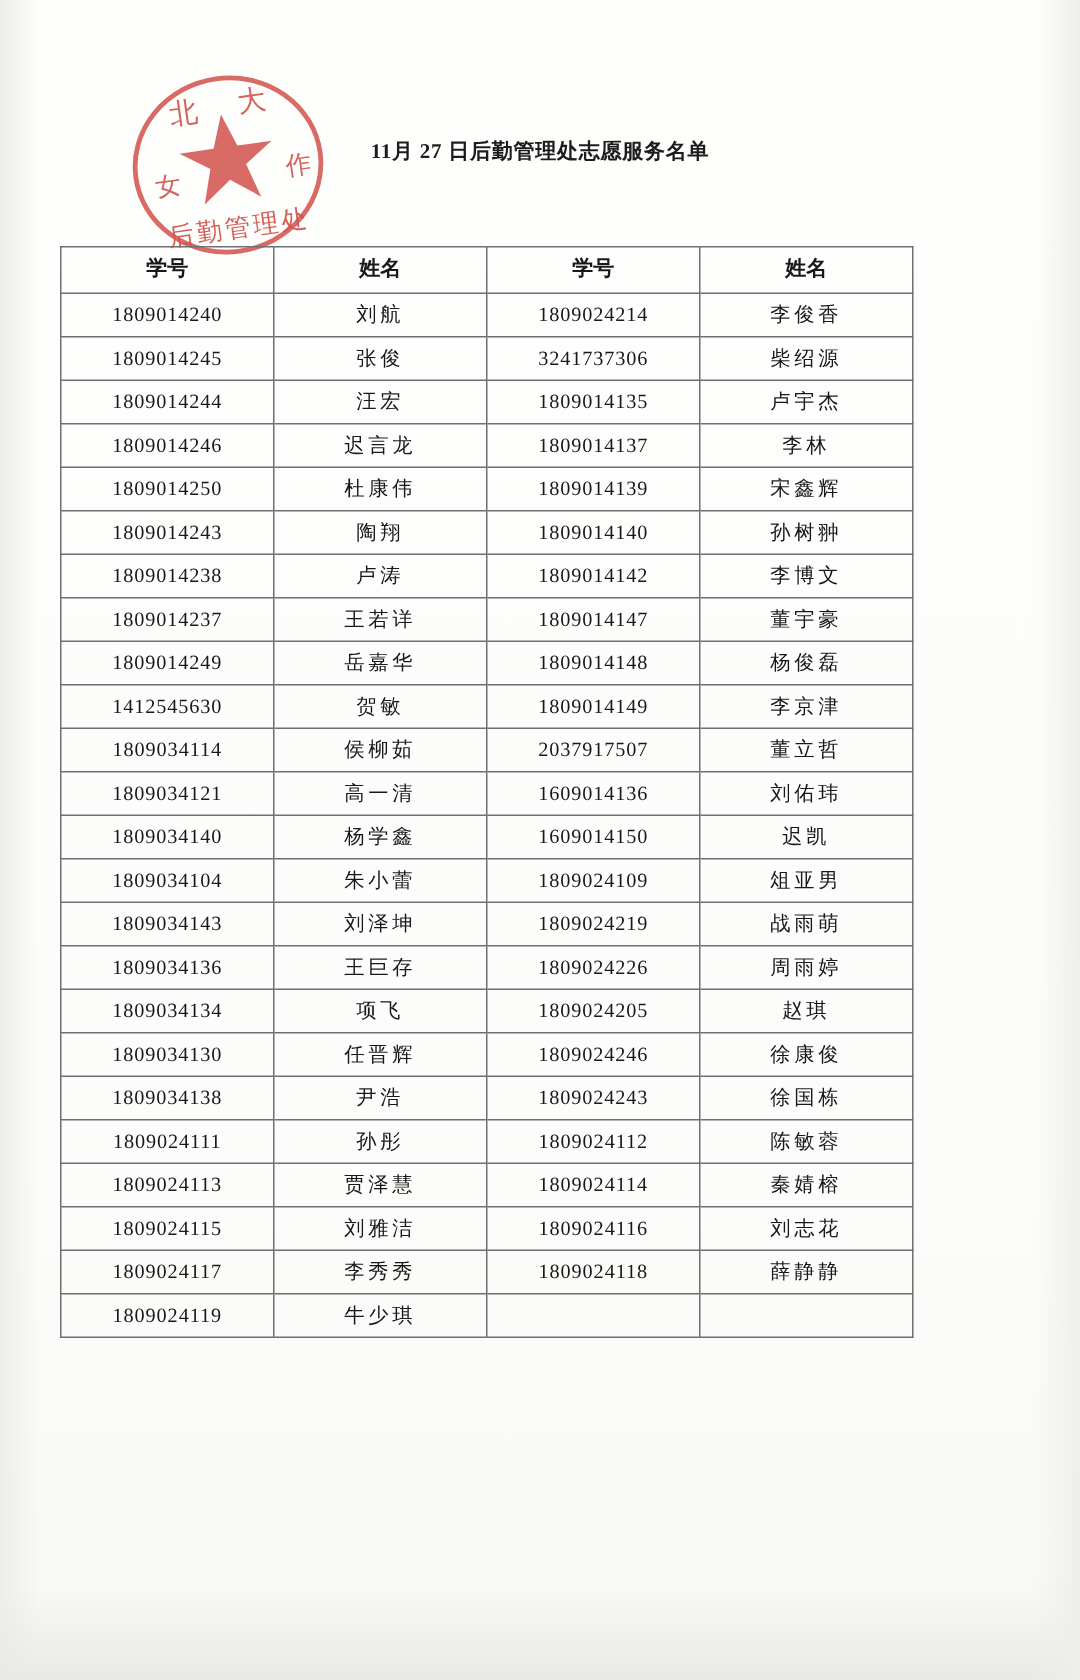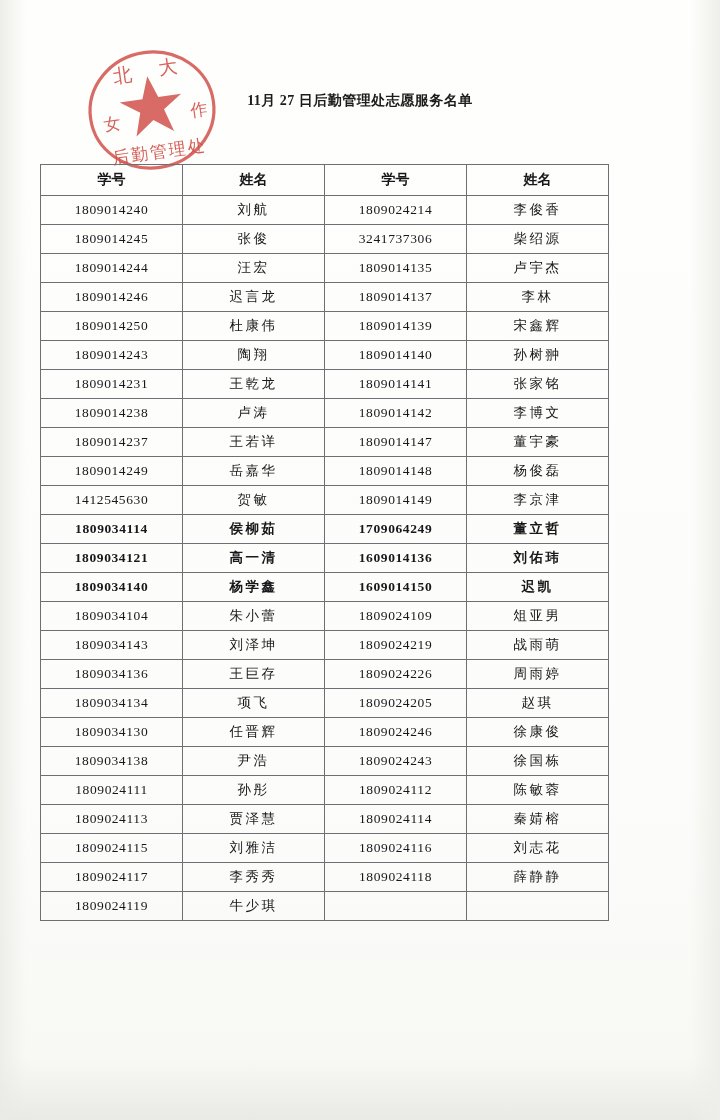--- a/index.html
+++ b/index.html
@@ -87,21 +87,21 @@
     height: 30px;
   }
   table.roster td.id {
     letter-spacing: 0.6px;
     margin-top: 32px;
   }
   table.roster td.name {
     letter-spacing: 2.5px;
   }
   table.roster td.bold {
-    font-weight: bold;
+    font-weight: normal;
   }
   col.c-id { width: 142px; }
   col.c-name { width: 142px; }
 
   .footer-shadow {
     position: absolute;
     left: 0;
     right: 0;
     bottom: 0;
     height: 60px;
@@ -174,26 +174,20 @@
           <td class="id">1809014139</td>
           <td class="name">宋鑫辉</td>
         </tr>
         <tr>
           <td class="id">1809014243</td>
           <td class="name">陶翔</td>
           <td class="id">1809014140</td>
           <td class="name">孙树翀</td>
         </tr>
         <tr>
-          <td class="id">1809014231</td>
-          <td class="name">王乾龙</td>
-          <td class="id">1809014141</td>
-          <td class="name">张家铭</td>
-        </tr>
-        <tr>
           <td class="id">1809014238</td>
           <td class="name">卢涛</td>
           <td class="id">1809014142</td>
           <td class="name">李博文</td>
         </tr>
         <tr>
           <td class="id">1809014237</td>
           <td class="name">王若详</td>
           <td class="id">1809014147</td>
           <td class="name">董宇豪</td>
@@ -206,21 +200,21 @@
         </tr>
         <tr>
           <td class="id">1412545630</td>
           <td class="name">贺敏</td>
           <td class="id">1809014149</td>
           <td class="name">李京津</td>
         </tr>
         <tr>
           <td class="id bold">1809034114</td>
           <td class="name bold">侯柳茹</td>
-          <td class="id bold">1709064249</td>
+          <td class="id bold">2037917507</td>
           <td class="name bold">董立哲</td>
         </tr>
         <tr>
           <td class="id bold">1809034121</td>
           <td class="name bold">高一清</td>
           <td class="id bold">1609014136</td>
           <td class="name bold">刘佑玮</td>
         </tr>
         <tr>
           <td class="id bold">1809034140</td>

